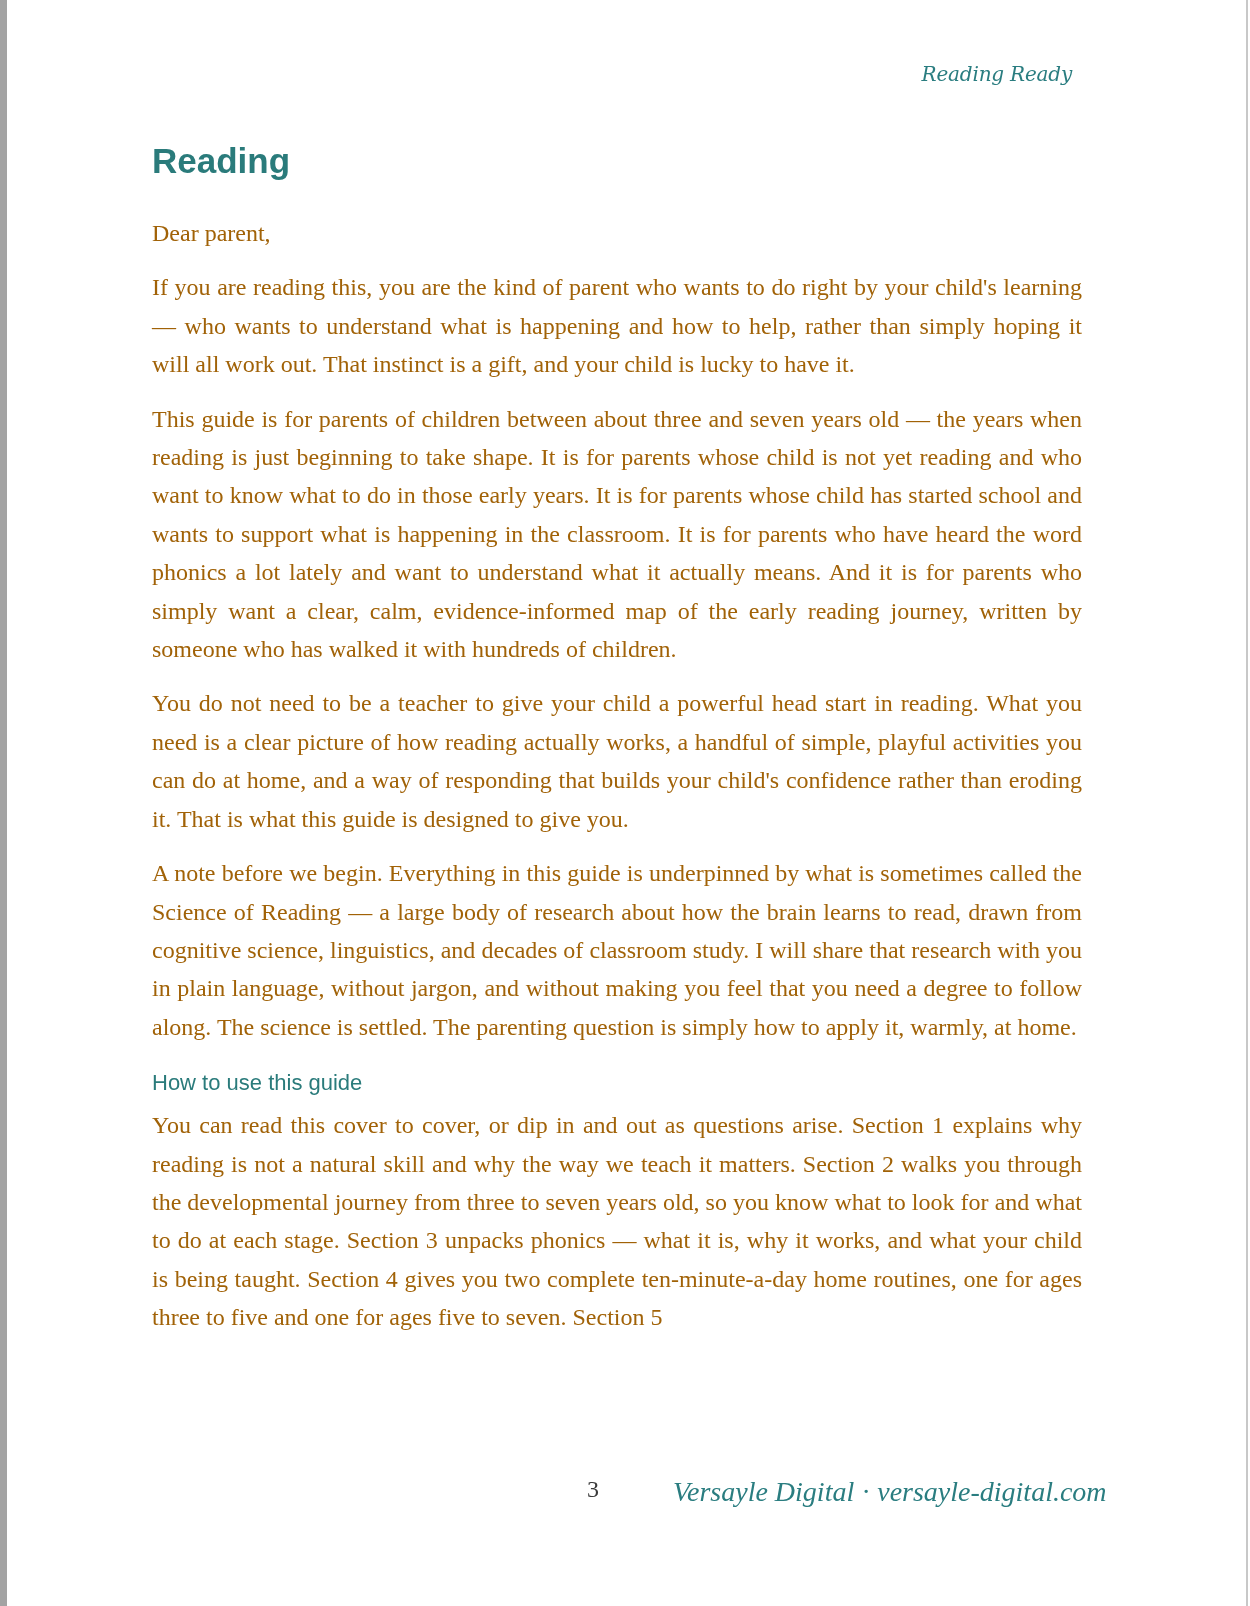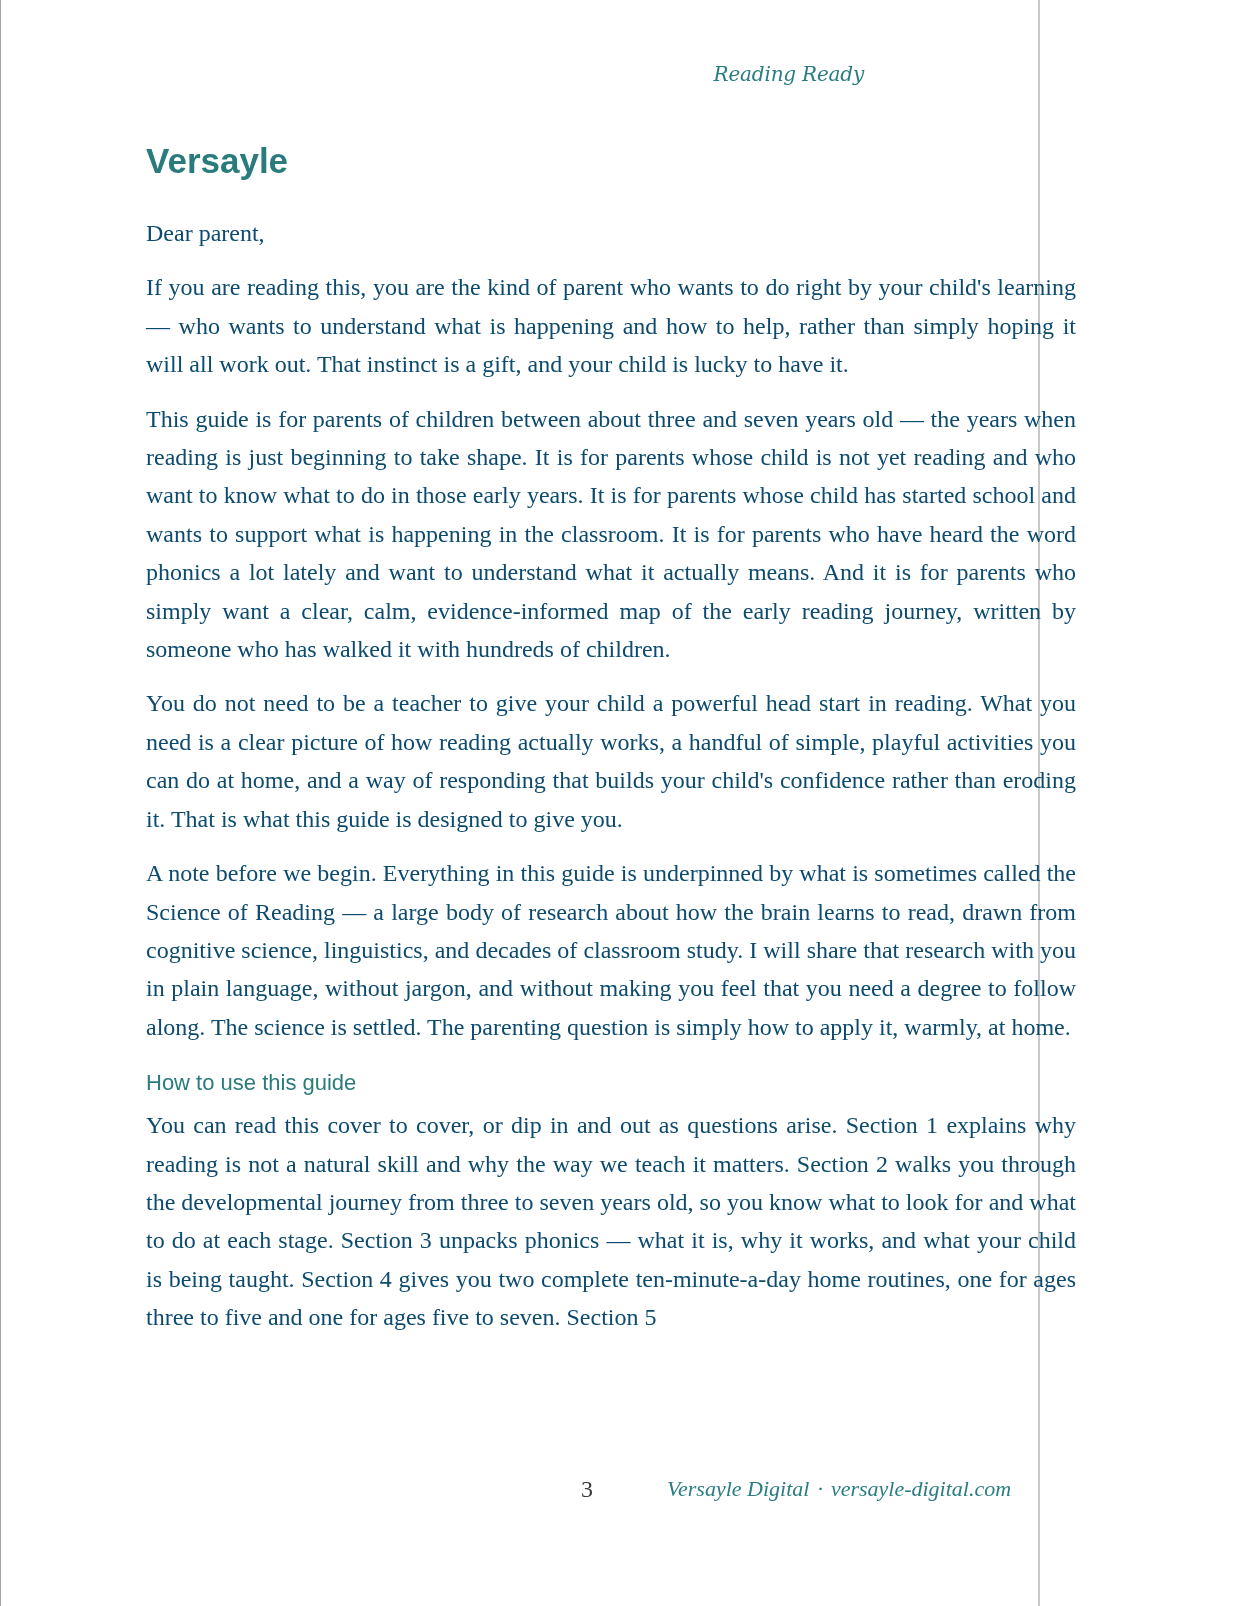--- a/index.html
+++ b/index.html
@@ -1,64 +1,64 @@
 <!DOCTYPE html>
 <html><head>
   <meta charset="utf-8">
   <style>
     html, body { margin: 0; padding: 0; background: #ffffff; }
     body { width: 1250px; height: 1606px; position: relative; overflow: hidden; }
     .page {
-      position: absolute; left: 0; top: 0; width: 1040px; height: 1606px;
-      border-left: 1px solid #a3a3a3; border-right: 2px solid #c8c8c8;
+      position: absolute; left: 0; top: 0; width: 1248px; height: 1606px;
+      border-left: 7px solid #a3a3a3; border-right: 2px solid #c8c8c8;
       background: #ffffff; box-sizing: border-box;
     }
     .running-head {
       position: absolute; top: 62px; right: 174px;
       font-family: "DejaVu Serif", "Liberation Serif", serif;
       font-style: italic; font-size: 20px; color: #2a7d80; letter-spacing: -0.2px;
     }
     .content {
       position: absolute; left: 145px; top: 138px; width: 930px;
     }
     h1 {
       margin: 0; font-family: "Liberation Sans", sans-serif; font-weight: bold;
       font-size: 35px; color: #2a7b7b; line-height: 46px;
     }
     p {
       margin: 0 0 16px 0; font-family: "Liberation Serif", "DejaVu Serif", serif;
-      font-size: 24px; line-height: 38.4px; color: #0c4a6e; text-align: justify;
+      font-size: 24px; line-height: 38.4px; color: #a16207; text-align: justify;
     }
     p.salutation { margin-top: 30px; }
     h2 {
       margin: 22px 0 8px 0; font-family: "Liberation Sans", sans-serif; font-weight: normal;
       font-size: 22px; line-height: 30px; color: #2a7b7b;
     }
     .footer {
       position: absolute; top: 1474px; left: 0; width: 1250px; height: 34px;
     }
     .page-number {
       position: absolute; left: 580px; top: 2px;
       font-family: "Liberation Serif", "DejaVu Serif", serif; font-size: 24px; color: #3a3a3a;
     }
     .publisher {
       position: absolute; left: 666px; top: 2px;
       font-family: "Liberation Serif", "DejaVu Serif", serif; font-style: italic;
-      font-size: 22px; color: #2a7d80;
+      font-size: 28px; color: #2a7d80;
     }
     .publisher .sep { margin: 0 8px; }
   </style>
 </head>
 <body>
 
 <div class="page">
   <div class="running-head">Reading Ready</div>
 
   <div class="content">
-    <h1>Versayle</h1>
+    <h1>Reading</h1>
     <p class="salutation">Dear parent,</p>
     <p>If you are reading this, you are the kind of parent who wants to do right by your child's learning — who wants to understand what is happening and how to help, rather than simply hoping it will all work out. That instinct is a gift, and your child is lucky to have it.</p>
     <p>This guide is for parents of children between about three and seven years old — the years when reading is just beginning to take shape. It is for parents whose child is not yet reading and who want to know what to do in those early years. It is for parents whose child has started school and wants to support what is happening in the classroom. It is for parents who have heard the word phonics a lot lately and want to understand what it actually means. And it is for parents who simply want a clear, calm, evidence-informed map of the early reading journey, written by someone who has walked it with hundreds of children.</p>
     <p>You do not need to be a teacher to give your child a powerful head start in reading. What you need is a clear picture of how reading actually works, a handful of simple, playful activities you can do at home, and a way of responding that builds your child's confidence rather than eroding it. That is what this guide is designed to give you.</p>
     <p>A note before we begin. Everything in this guide is underpinned by what is sometimes called the Science of Reading — a large body of research about how the brain learns to read, drawn from cognitive science, linguistics, and decades of classroom study. I will share that research with you in plain language, without jargon, and without making you feel that you need a degree to follow along. The science is settled. The parenting question is simply how to apply it, warmly, at home.</p>
     <h2>How to use this guide</h2>
     <p>You can read this cover to cover, or dip in and out as questions arise. Section 1 explains why reading is not a natural skill and why the way we teach it matters. Section 2 walks you through the developmental journey from three to seven years old, so you know what to look for and what to do at each stage. Section 3 unpacks phonics — what it is, why it works, and what your child is being taught. Section 4 gives you two complete ten-minute-a-day home routines, one for ages three to five and one for ages five to seven. Section 5</p>
   </div>
 
   <div class="footer">

